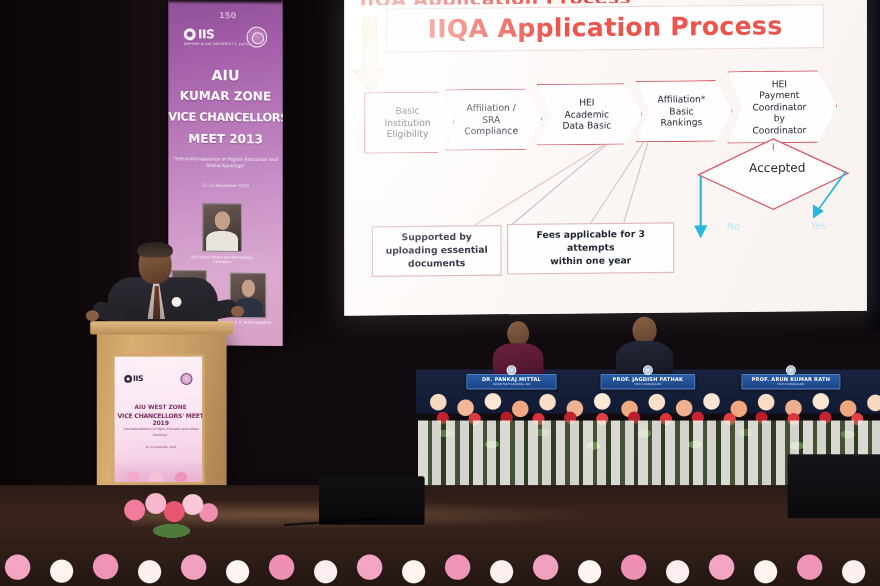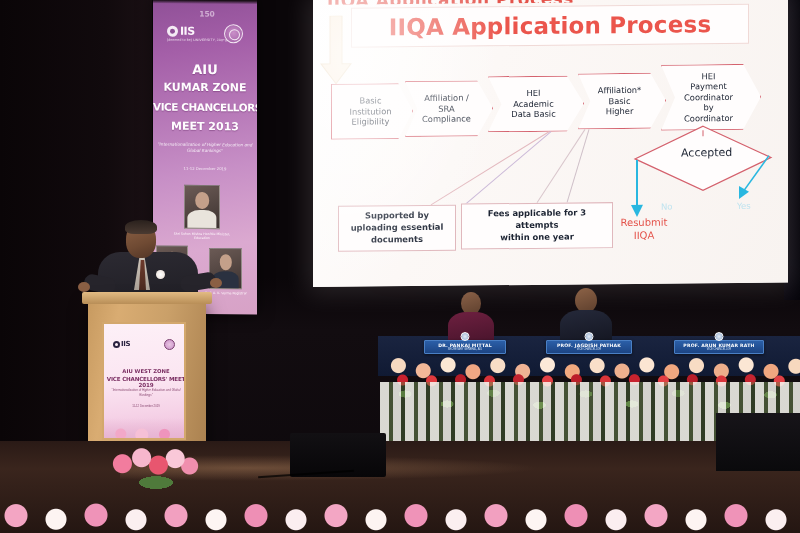--- a/index.html
+++ b/index.html
@@ -475,21 +475,21 @@
           <div>HEI</div>
           <div>Academic</div>
           <div>Data Basic</div>
         </div>
       </div>
 
       <div class="chev" style="left:265px; top:76px; width:88px; height:56px;">
         <div>
           <div>Affiliation*</div>
           <div>Basic</div>
-          <div>Higher</div>
+          <div>Rankings</div>
         </div>
       </div>
 
       <div class="chev" style="left:348px; top:68px; width:100px; height:66px;">
         <div>
           <div>HEI</div>
           <div>Payment</div>
           <div>Coordinator</div>
           <div>by</div>
           <div>Coordinator</div>
@@ -531,24 +531,20 @@
         <path d="M324,163 L324,210" stroke="#29b7e0" stroke-width="2" fill="none"></path>
         <polygon points="318,208 330,208 324,220" fill="#29b7e0"></polygon>
 
         <path d="M456,160 L430,196" stroke="#29b7e0" stroke-width="1.6" fill="none"></path>
         <polygon points="426,190 436,196 426,203" fill="#29b7e0"></polygon>
       </svg>
 
       <div class="branch-word" style="left:348px; top:205px;">No</div>
       <div class="branch-word" style="left:424px; top:205px;">Yes</div>
 
-      <div class="outcome" style="left:296px; top:220px; width:70px;">
-        <div>Resubmit</div>
-        <div>IIQA</div>
-      </div>
 
     </div>
     <div class="screen-glow"></div>
   </div>
 
   <div class="standee">
     <div class="standee-top-tear"></div>
 
     <svg class="std-150" viewBox="0 0 40 26">
       <text x="20" y="19" font-size="15" font-weight="700" text-anchor="middle" fill="#fdf3fd" font-family="DejaVu Sans, sans-serif">150</text>

